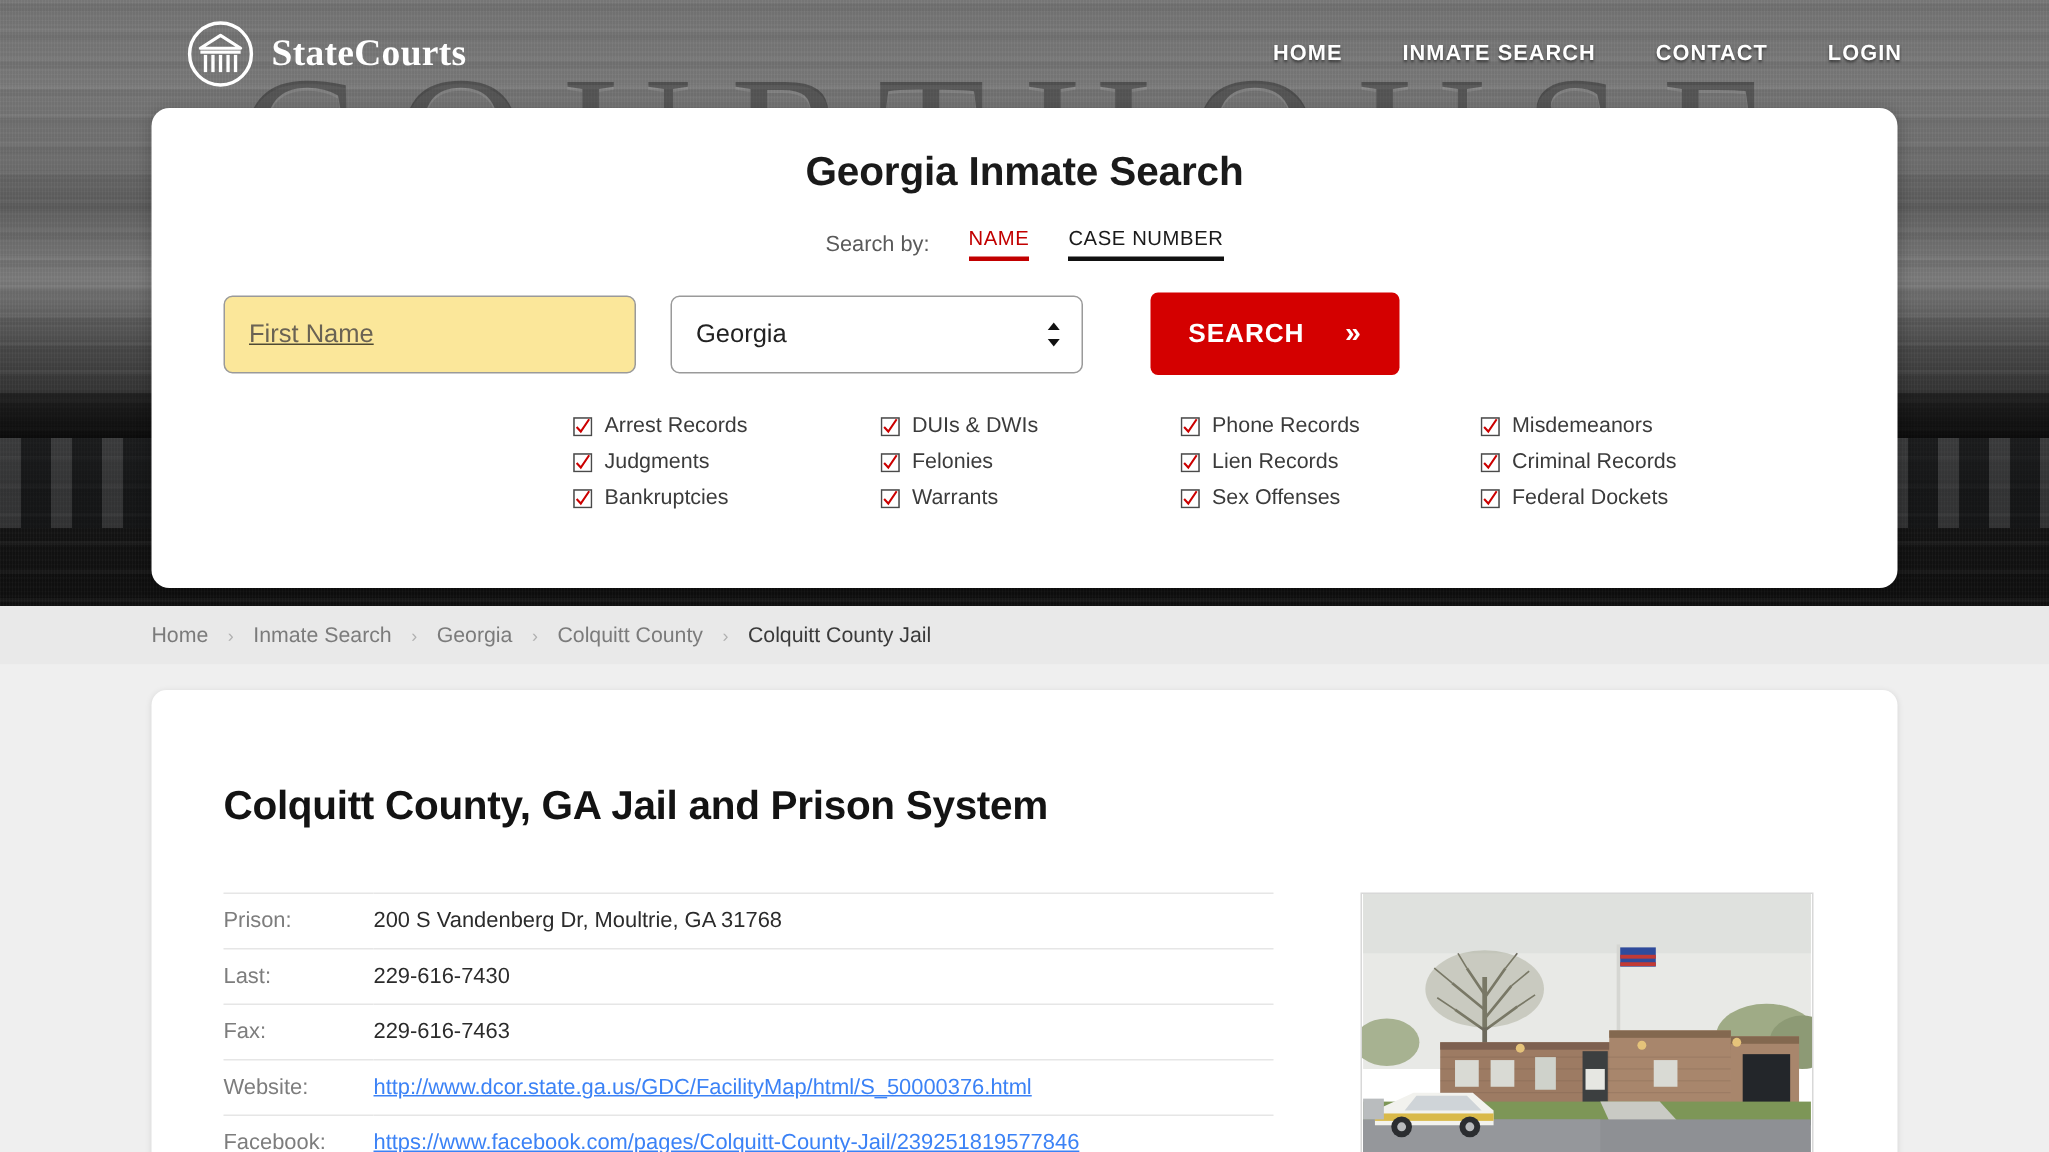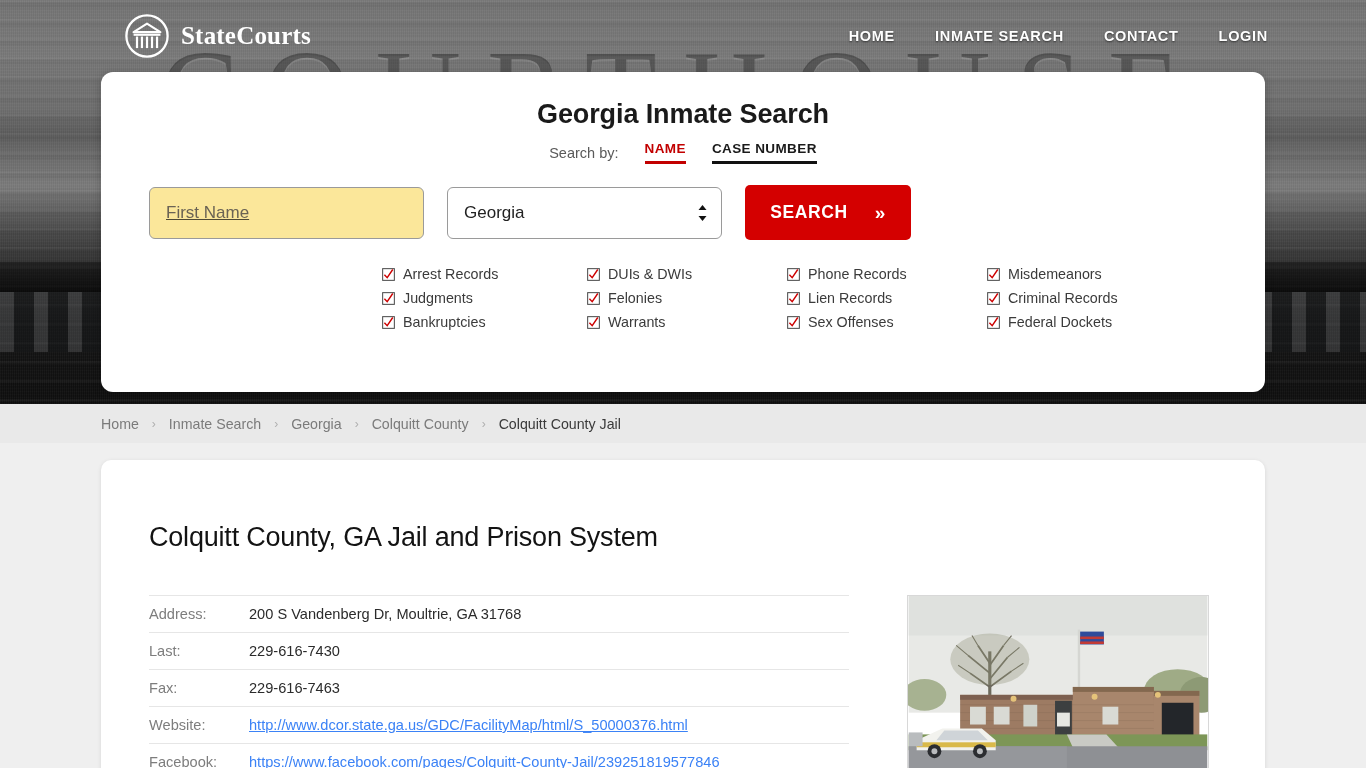--- a/index.html
+++ b/index.html
@@ -137,26 +137,26 @@
     font-weight: bold;
     color: #1a1a1a;
     margin: 27px 0 0 0;
     letter-spacing: -.1px;
   }
   .searchby {
     display: flex;
     align-items: center;
     justify-content: center;
     gap: 26px;
-    margin-top: 11px;
+    margin-top: 21px;
   }
   .searchby-label { font-size: 14.5px; color: #5a5a5a; }
   .tab {
     font-size: 13.5px;
-    font-weight: bold;
+    font-weight: normal;
     letter-spacing: .4px;
     padding-bottom: 5px;
     cursor: pointer;
   }
   .tab-active { color: #c20000; border-bottom: 3px solid #c20000; }
   .tab-idle   { color: #1a1a1a; border-bottom: 3px solid #111111; }
 
   .form-row {
     display: flex;
     align-items: center;
@@ -203,20 +203,21 @@
     color: #ffffff;
     font-family: "Liberation Sans", sans-serif;
     font-size: 17.5px;
     font-weight: bold;
     letter-spacing: .6px;
     cursor: pointer;
     display: flex;
     align-items: center;
     justify-content: center;
     gap: 27px;
+    margin-left: 22px;
   }
   .btn-chev { font-size: 19px; line-height: 1; }
 
   
   .records {
     display: grid;
     grid-template-columns: 205px 200px 200px 220px;
     row-gap: 8px;
     margin: 26px 0 0 281px;
   }
@@ -257,21 +258,21 @@
     top: 17px; left: 101px;
     width: 1164px;
     height: 330px;
     background: #ffffff;
     border-radius: 10px;
     box-shadow: 0 1px 4px rgba(0,0,0,.10);
   }
   .main-title {
     margin: 62px 0 0 48px;
     font-size: 27px;
-    font-weight: normal;
+    font-weight: bold;
     color: #131313;
     letter-spacing: -.2px;
   }
   .content-split { display: flex; margin: 42px 0 0 48px; }
 
   .info-table { width: 700px; border-collapse: collapse; }
   .info-table tr { border-bottom: 1px solid #e6e6e6; }
   .info-table tr:first-child { border-top: 1px solid #e6e6e6; }
   .info-table td { padding: 10px 0; font-size: 14.6px; vertical-align: top; }
   .td-label { width: 100px; color: #7d7d7d; }
@@ -477,21 +478,21 @@
 </div>
 
 <div class="page">
   <div class="main-card">
     <h2 class="main-title">Colquitt County, GA Jail and Prison System</h2>
 
     <div class="content-split">
       <table class="info-table">
         <tbody>
           <tr>
-            <td class="td-label">Address:</td>
+            <td class="td-label">Prison:</td>
             <td class="td-value">200 S Vandenberg Dr, Moultrie, GA 31768</td>
           </tr>
           <tr>
             <td class="td-label">Last:</td>
             <td class="td-value">229-616-7430</td>
           </tr>
           <tr>
             <td class="td-label">Fax:</td>
             <td class="td-value">229-616-7463</td>
           </tr>

